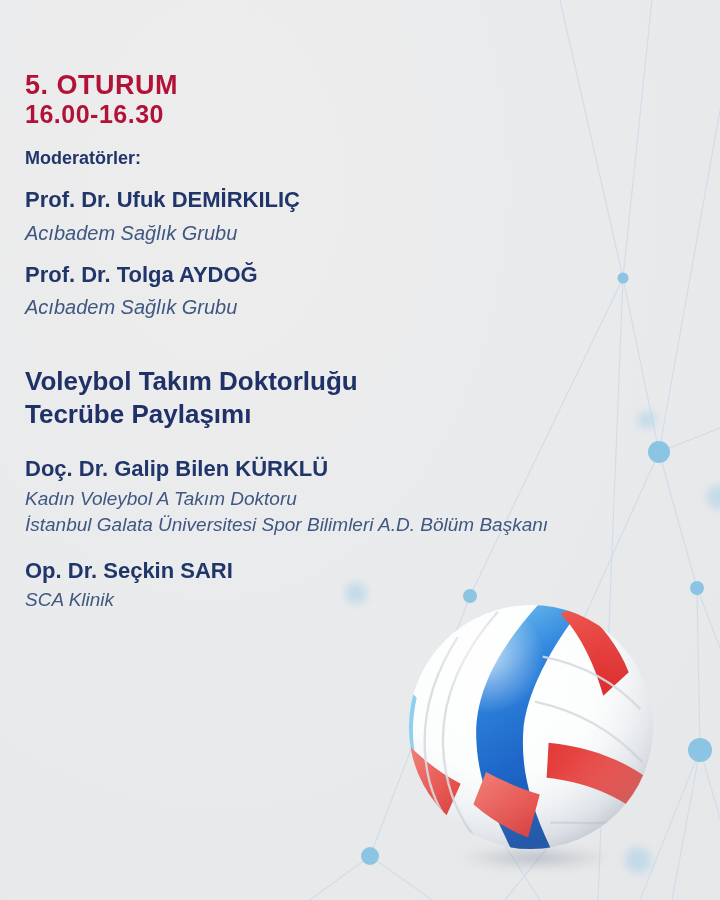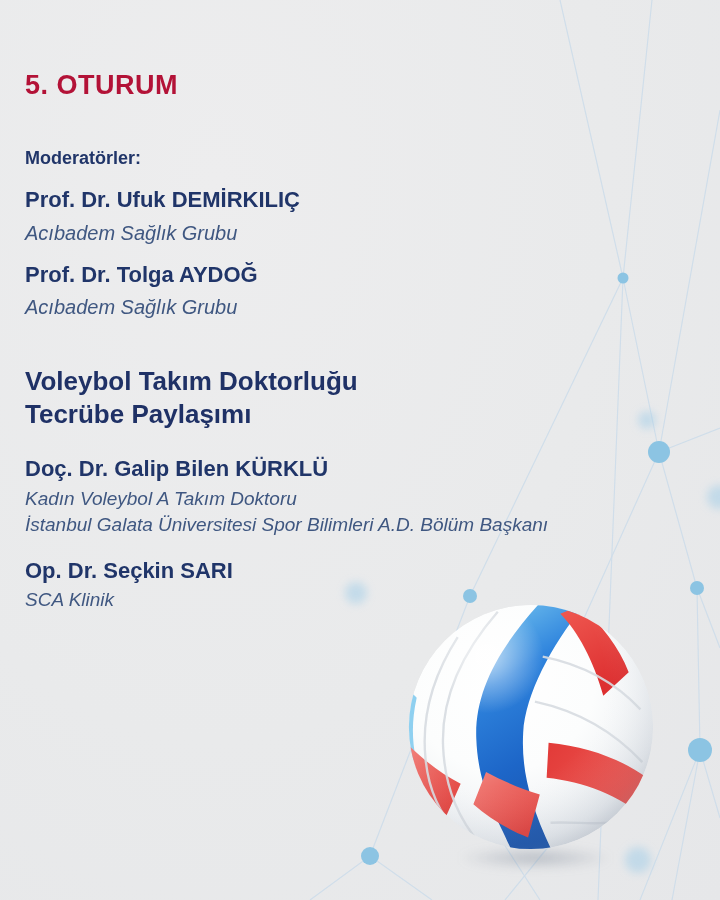--- a/index.html
+++ b/index.html
@@ -142,20 +142,21 @@
         <path d="M150,228 C186,226 220,236 242,214"></path>
       </g>
 
       <circle cx="85" cy="58" r="58" fill="url(#hl)" opacity="0.75"></circle>
 
       <circle cx="130" cy="130" r="125" fill="url(#shadeOverlay)"></circle>
     </g>
   </svg>
 
   <div class="txt session-label">5. OTURUM</div>
+  <div class="txt session-time">16.00-16.30</div>
 
   <div class="txt mods-heading">Moderatörler:</div>
 
   <div class="txt person-name name-1">Prof. Dr. Ufuk DEMİRKILIÇ</div>
   <div class="txt person-aff aff-1">Acıbadem Sağlık Grubu</div>
 
   <div class="txt person-name name-2">Prof. Dr. Tolga AYDOĞ</div>
   <div class="txt person-aff aff-2">Acıbadem Sağlık Grubu</div>
 
   <div class="txt talk-title">

